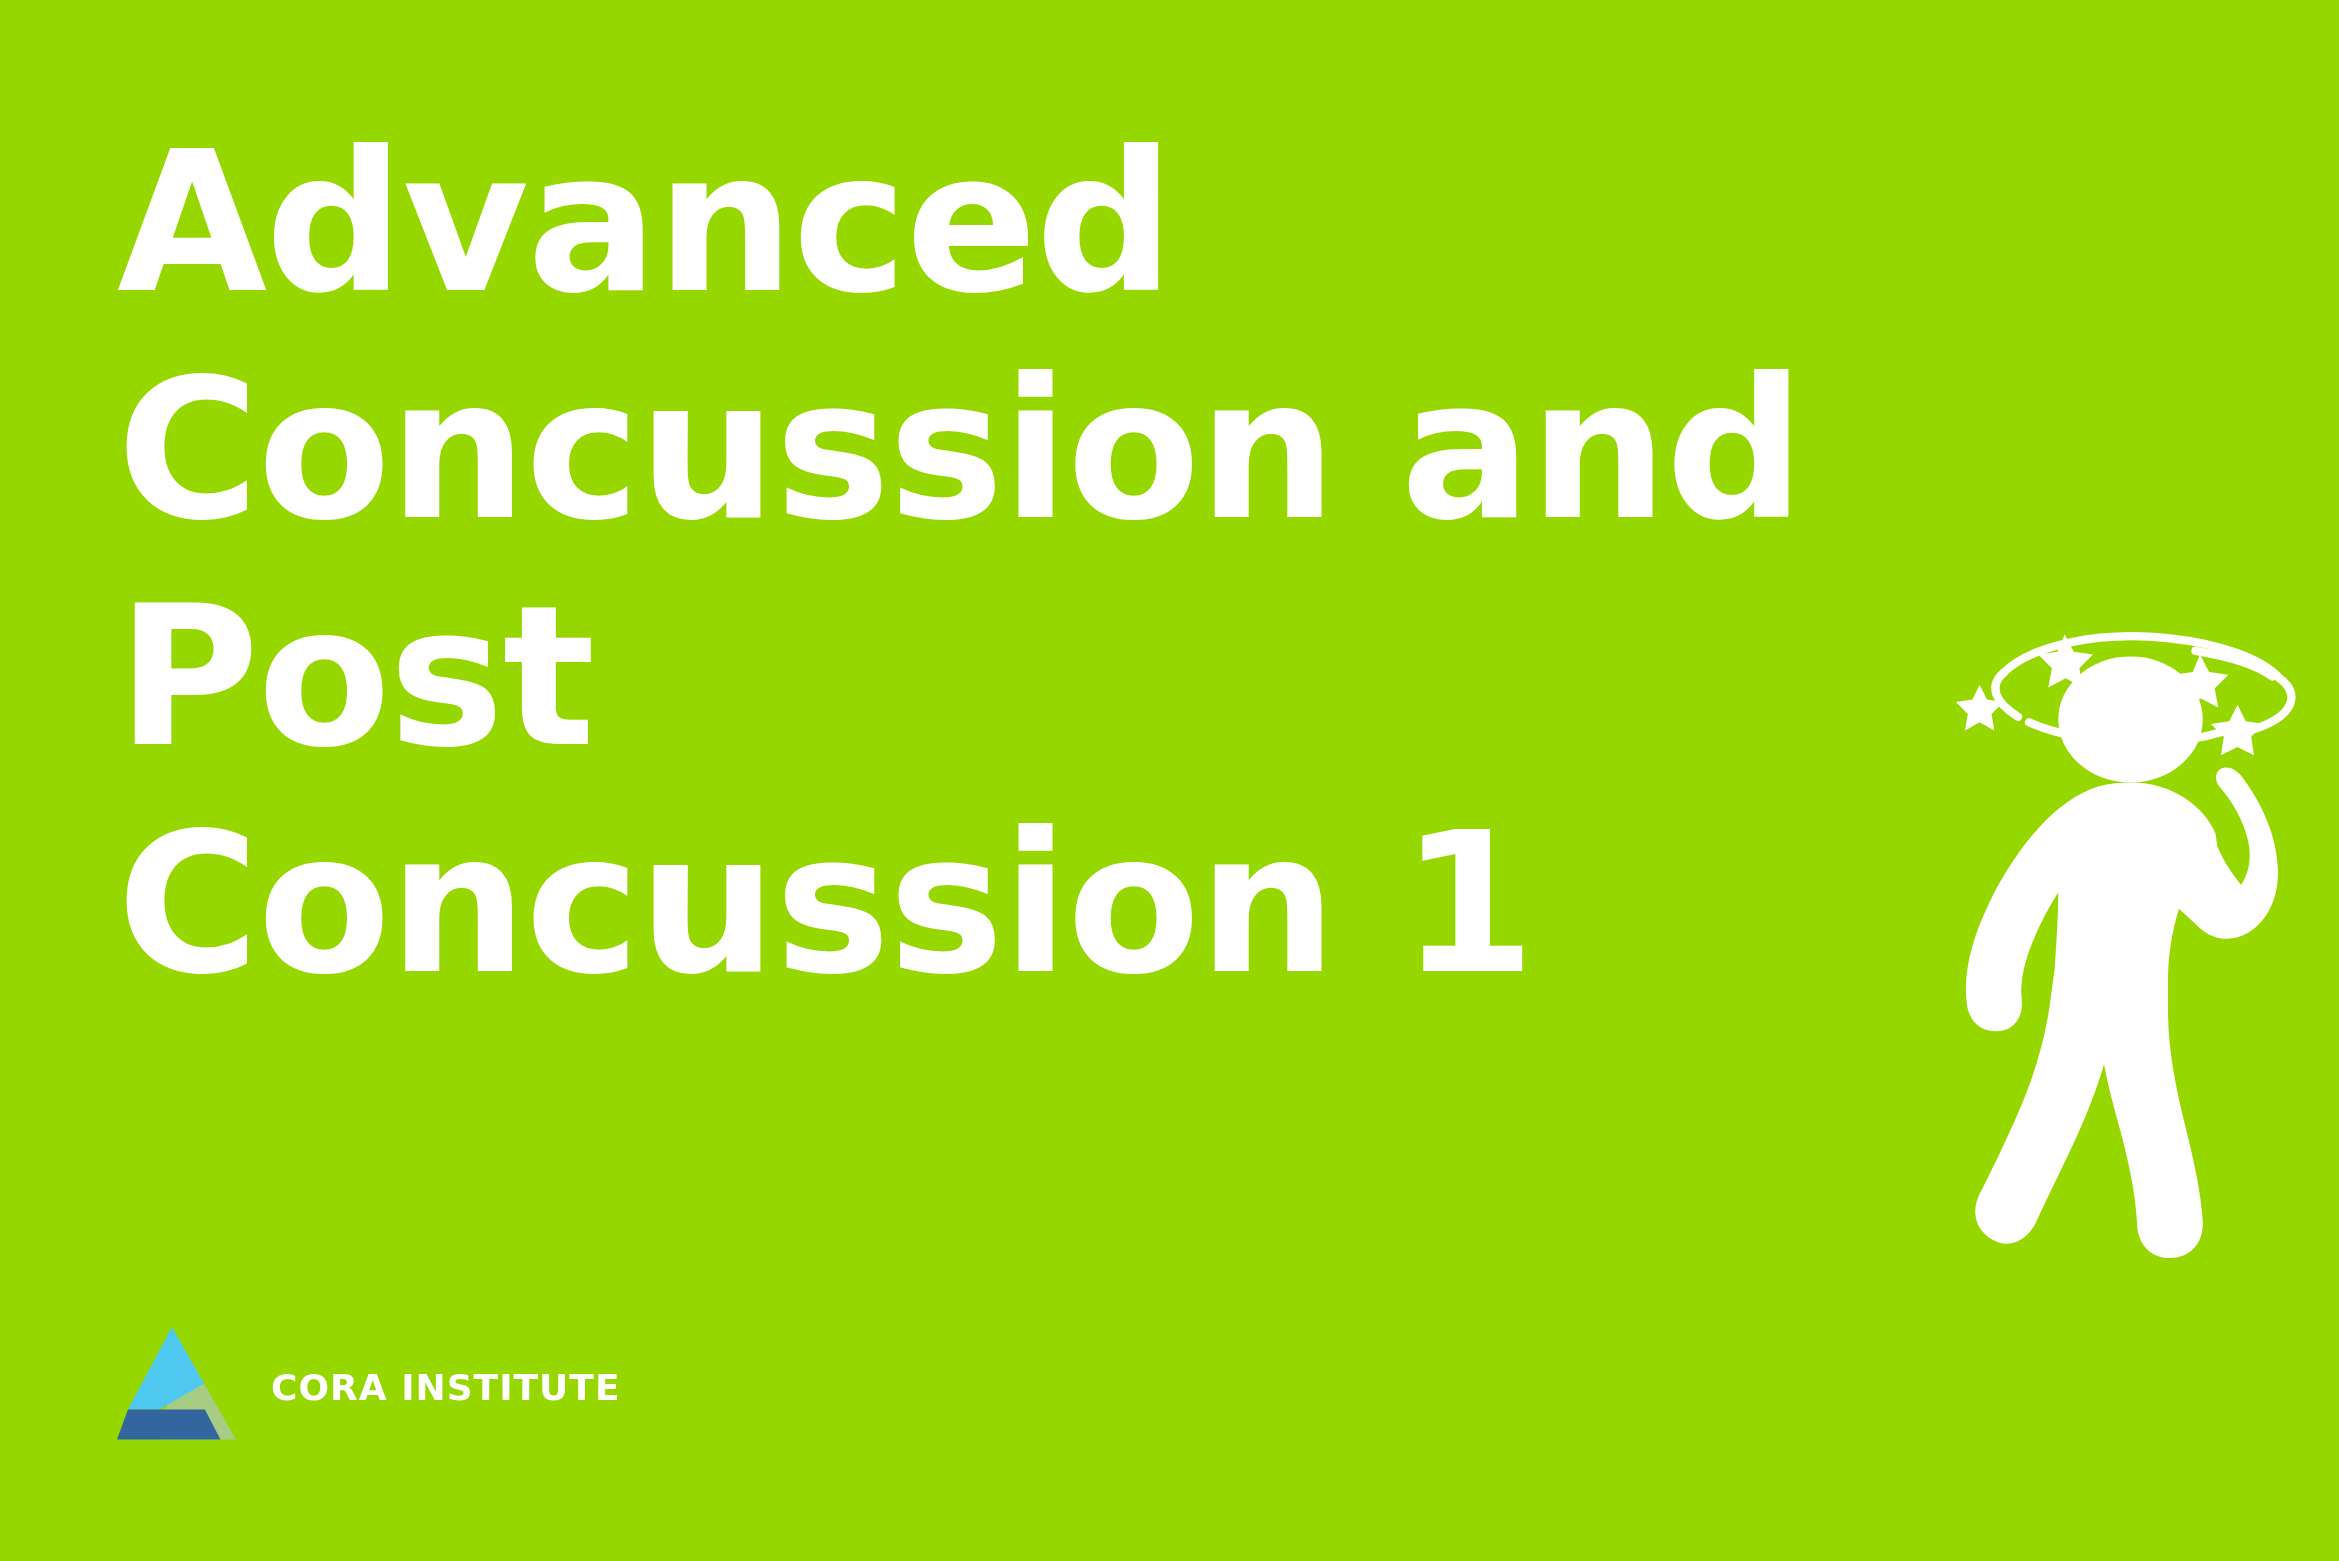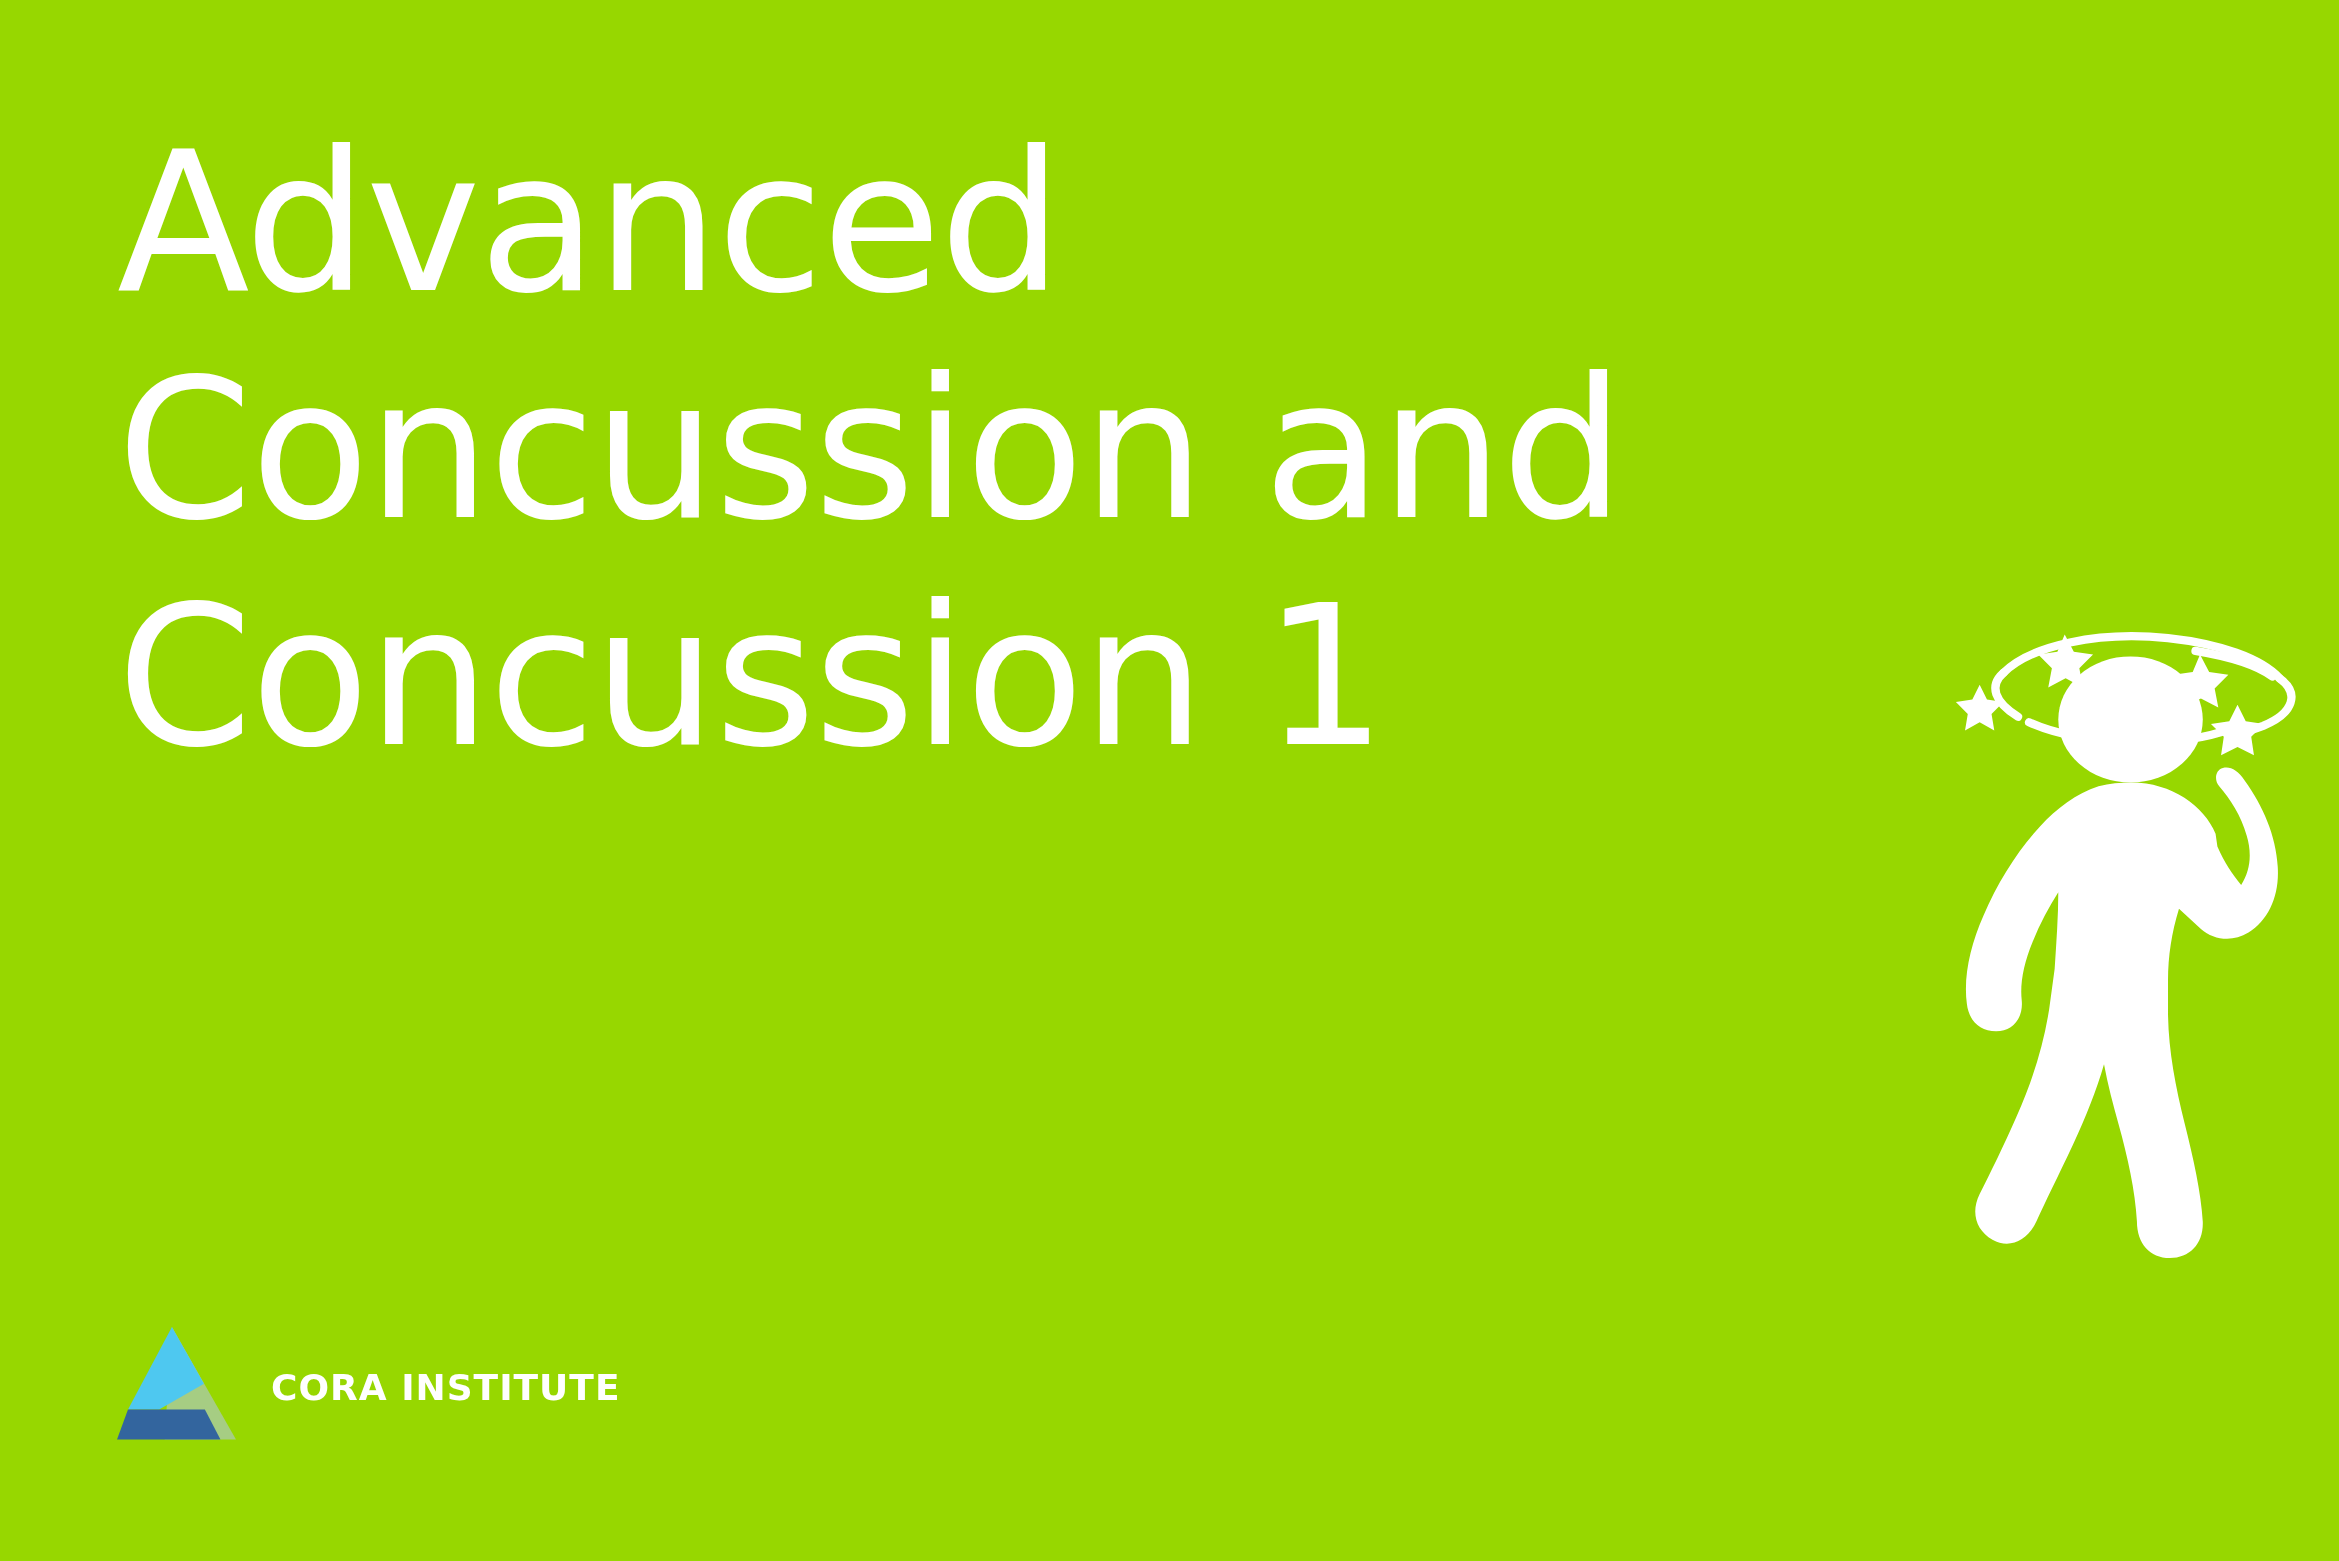--- a/index.html
+++ b/index.html
@@ -20,21 +20,21 @@
   
   #title-block {
     position: absolute;
     left: 117px;
     top: 110px;
     width: 1837px;
   }
   .title-line {
     color: #ffffff;
     font-family: "DejaVu Sans", sans-serif;
-    font-weight: normal;
+    font-weight: bold;
     font-size: 194px;
     line-height: 227px;
     letter-spacing: -1.8px;
     white-space: nowrap;
     margin: 0;
     padding: 0;
   }
 
   
   #logo-lockup {
@@ -87,20 +87,21 @@
   #dizzy-figure svg { display: block; width: 100%; height: 100%; }
 </style>
 </head>
 <body>
 
 <div id="slide">
 
   <div id="title-block">
     <div class="title-line">Advanced</div>
     <div class="title-line">Concussion and</div>
+    <div class="title-line">Post</div>
     <div class="title-line">Concussion 1</div>
   </div>
 
   <div id="dizzy-figure">
     <svg viewBox="0 0 434 724" xmlns="http://www.w3.org/2000/svg" aria-hidden="true">
       <g fill="#ffffff">
 
         <path d="M206,180
                  C250,180 286,206 298,236
                  L300,250

